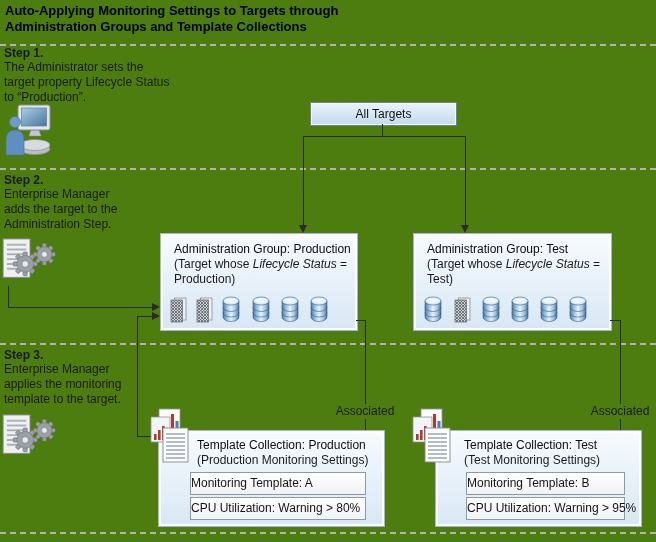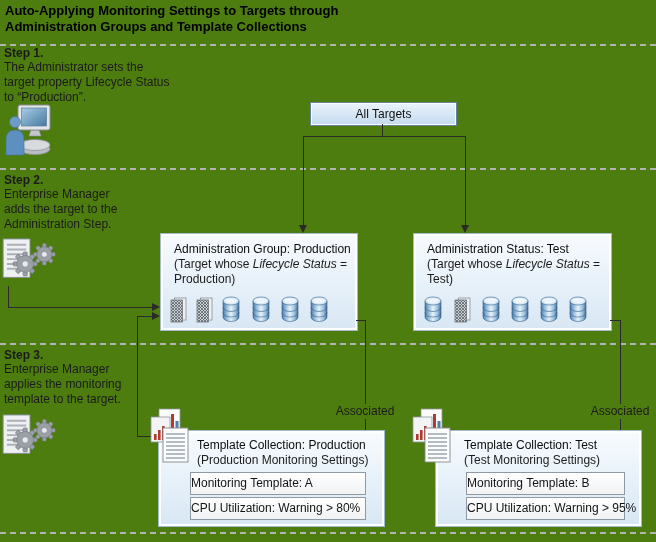--- a/index.html
+++ b/index.html
@@ -196,21 +196,21 @@
       </svg>
     <svg class="icon" style="left:120px;top:62px;width:18px;height:27px;">
         <use href="#sym-db"></use>
       </svg>
     <svg class="icon" style="left:149px;top:62px;width:18px;height:27px;">
         <use href="#sym-db"></use>
       </svg>
   </div>
 
   <div class="bigbox" style="left:413px;top:233px;width:197px;height:96px;">
-    <div class="boxtitle" style="left:13px;top:8px;">Administration Status: Test</div>
+    <div class="boxtitle" style="left:13px;top:8px;">Administration Group: Test</div>
     <div class="boxsub" style="left:13px;top:23px;"><span>(Target whose </span><i>Lifecycle Status</i><span> =</span></div>
     <div class="boxsub" style="left:13px;top:38px;">Test)</div>
     <svg class="icon" style="left:10px;top:62px;width:18px;height:27px;">
         <use href="#sym-db"></use>
       </svg>
     <svg class="icon" style="left:40px;top:63px;width:17px;height:26px;">
         <use href="#sym-mesh"></use>
       </svg>
     <svg class="icon" style="left:68px;top:62px;width:18px;height:27px;">
         <use href="#sym-db"></use>

